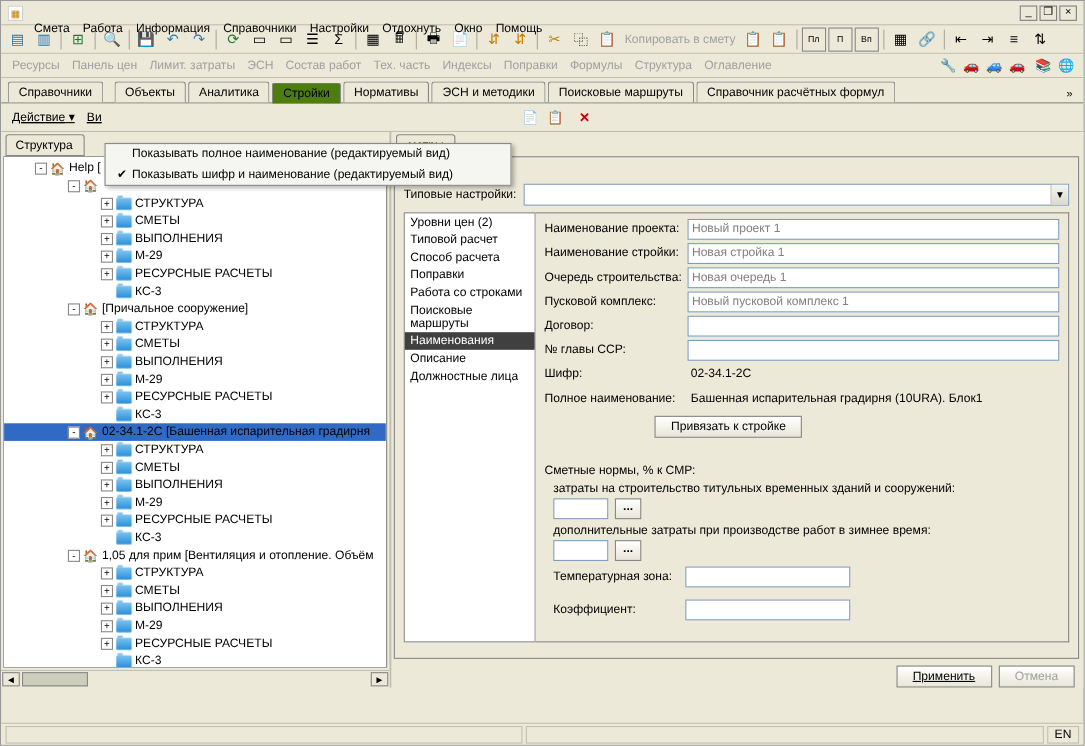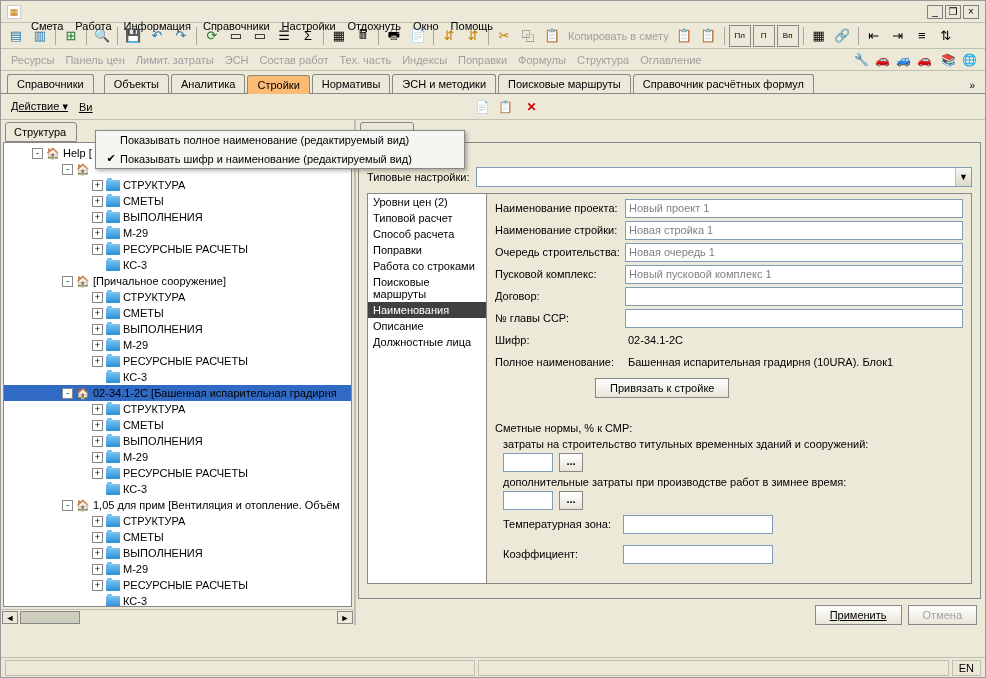--- a/index.html
+++ b/index.html
@@ -12,21 +12,21 @@
 .toolbar { display:flex; align-items:center; padding:2px 4px; background:#ece9d8; border-bottom:1px solid #c0c0b0; height:26px; gap:2px; }
 .toolbar .tb-btn { width:22px; height:22px; border:1px solid transparent; display:flex; align-items:center; justify-content:center; cursor:default; font-size:13px; }
 .toolbar .tb-sep { width:1px; height:18px; background:#aca899; margin:0 2px; }
 .toolbar .tb-label { color:#a0a0a0; padding:0 3px; }
 .toolbar2 { display:flex; align-items:center; padding:2px 6px; background:#ece9d8; border-bottom:1px solid #c0c0b0; height:22px; gap:3px;}
 .toolbar2 .dim { color:#a0a0a0; padding:0 4px; cursor:default;}
 .toolbar2 .rt { margin-left:auto; display:flex; gap:3px;}
 .toolbar2 .ic { width:18px; height:16px; display:flex; align-items:center; justify-content:center; font-size:12px;}
 .tabs { display:flex; align-items:flex-end; padding:2px 6px 0 6px; background:#ece9d8; border-bottom:1px solid #888; height:23px; position:relative;}
 .tabs .tab { padding:3px 9px; border:1px solid #888; border-bottom:none; background:#ece9d8; margin-right:2px; border-radius:3px 3px 0 0; cursor:default; font-size:11px;}
-.tabs .tab.active { background:#fdba74; position:relative; top:1px;margin-top:40px;}
+.tabs .tab.active { background:#4d7c0f; position:relative; top:1px;margin-top:40px;}
 .tabs .chev { margin-left:auto; padding:2px 4px; font-size:10px;}
 .actionbar { display:flex; align-items:center; padding:2px 6px; background:#ece9d8; border-bottom:1px solid #c0c0b0; height:26px; gap:3px;}
 .actionbar .ab-link { padding:2px 4px; cursor:default;text-decoration:underline;}
 .actionbar .ab-btn { width:20px; height:20px; border:1px solid transparent; display:flex; align-items:center; justify-content:center; font-size:12px;}
 .actionbar .ab-btn.close { color:#c00; font-weight:bold;}
 .main { display:flex; height:505px; }
 .left-pane { width:355px; border-right:2px solid #c0c0b0; display:flex; flex-direction:column; background:#ece9d8;}
 .left-pane .pane-tab { padding:3px 8px; border:1px solid #888; background:#ece9d8; width:72px; border-radius:3px 3px 0 0; margin:2px 0 0 4px;}
 .tree { flex:1; background:#fff; border:1px solid #888; margin:0 2px 2px 2px; overflow:auto; padding:2px 0;}
 .tree-row { display:flex; align-items:center; height:16px; padding:0 2px; white-space:nowrap; cursor:default;}

